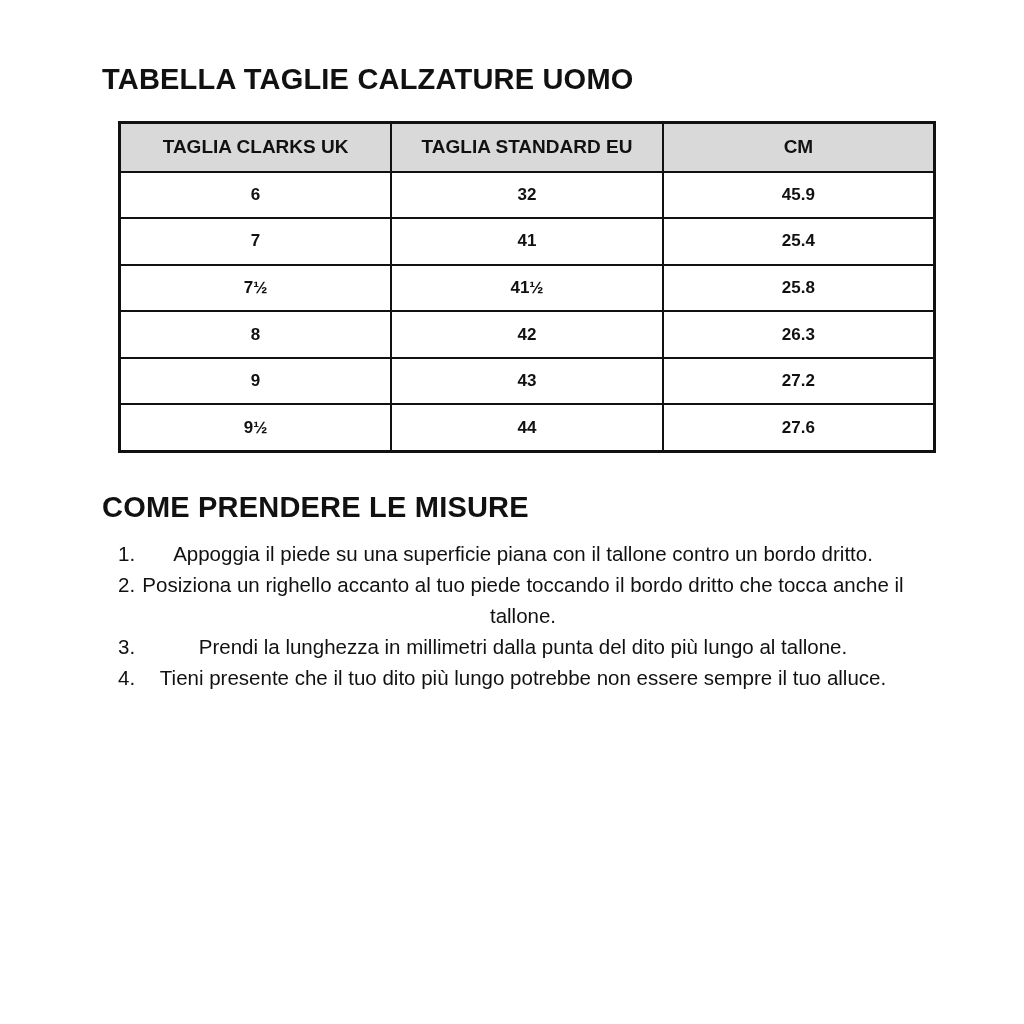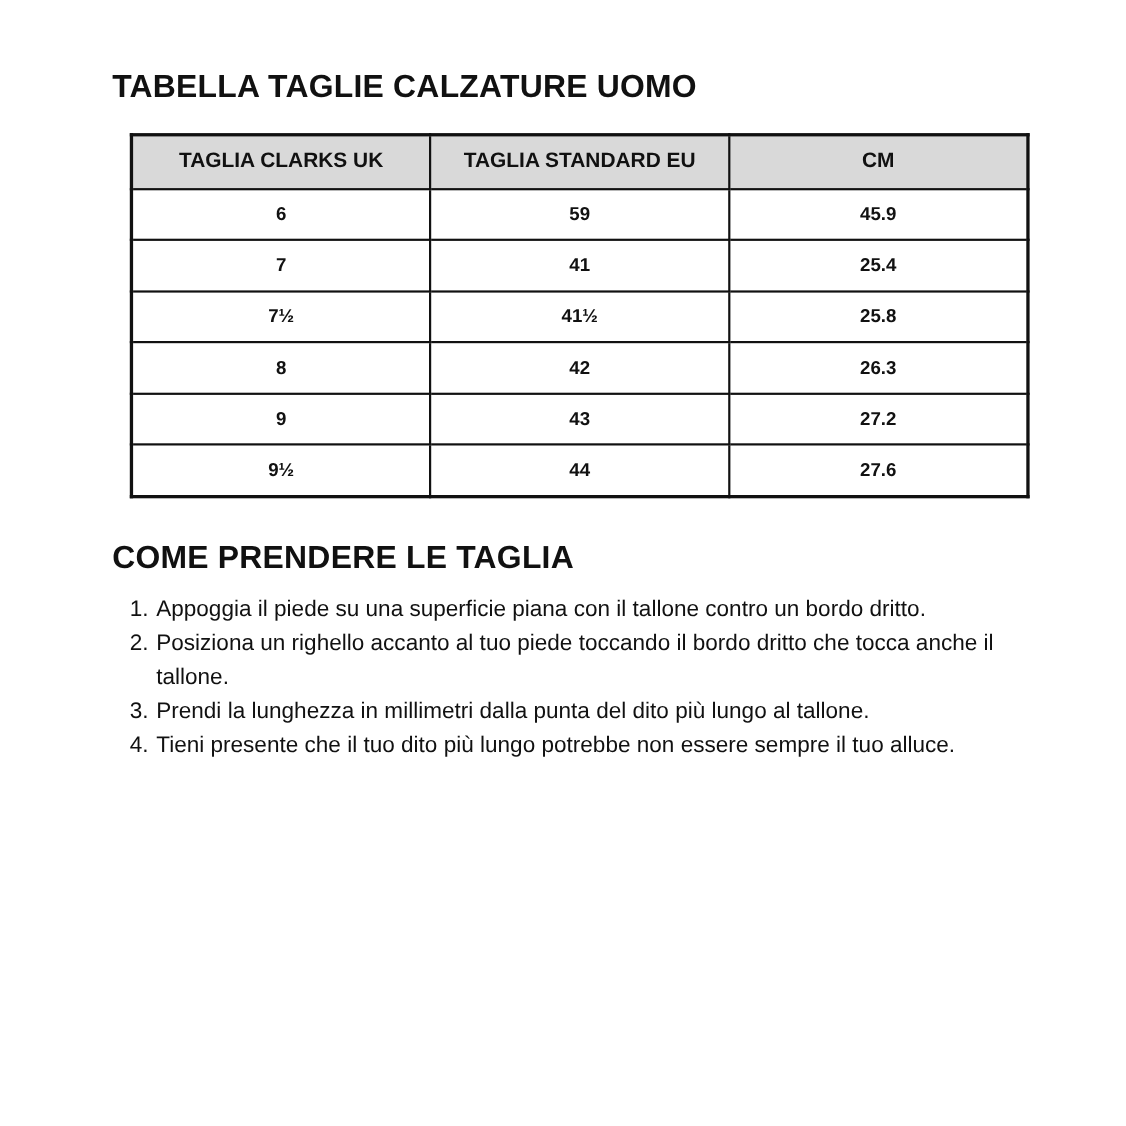--- a/index.html
+++ b/index.html
@@ -73,41 +73,42 @@
   ol.steps li {
     display: flex;
     align-items: flex-start;
   }
   ol.steps .num {
     flex: 0 0 24px;
     white-space: nowrap;
   }
   ol.steps .txt {
     flex: 1 1 auto;
+    text-align: center;
   }
 </style>
 </head>
 <body>
 
 <div class="page">
 
   <h1 class="page-title">TABELLA TAGLIE CALZATURE UOMO</h1>
 
   <table class="size-table">
     <thead>
       <tr>
         <th>TAGLIA CLARKS UK</th>
         <th>TAGLIA STANDARD EU</th>
         <th>CM</th>
       </tr>
     </thead>
     <tbody>
       <tr>
         <td>6</td>
-        <td>59</td>
+        <td>32</td>
         <td>45.9</td>
       </tr>
       <tr>
         <td>7</td>
         <td>41</td>
         <td>25.4</td>
       </tr>
       <tr>
         <td>7½</td>
         <td>41½</td>
@@ -124,21 +125,21 @@
         <td>27.2</td>
       </tr>
       <tr>
         <td>9½</td>
         <td>44</td>
         <td>27.6</td>
       </tr>
     </tbody>
   </table>
 
-  <h2 class="instructions-heading">COME PRENDERE LE TAGLIA</h2>
+  <h2 class="instructions-heading">COME PRENDERE LE MISURE</h2>
 
   <ol class="steps">
     <li>
       <span class="num">1.</span>
       <span class="txt">Appoggia il piede su una superficie piana con il tallone contro un bordo dritto.</span>
     </li>
     <li>
       <span class="num">2.</span>
       <span class="txt">Posiziona un righello accanto al tuo piede toccando il bordo dritto che tocca anche il tallone.</span>
     </li>

